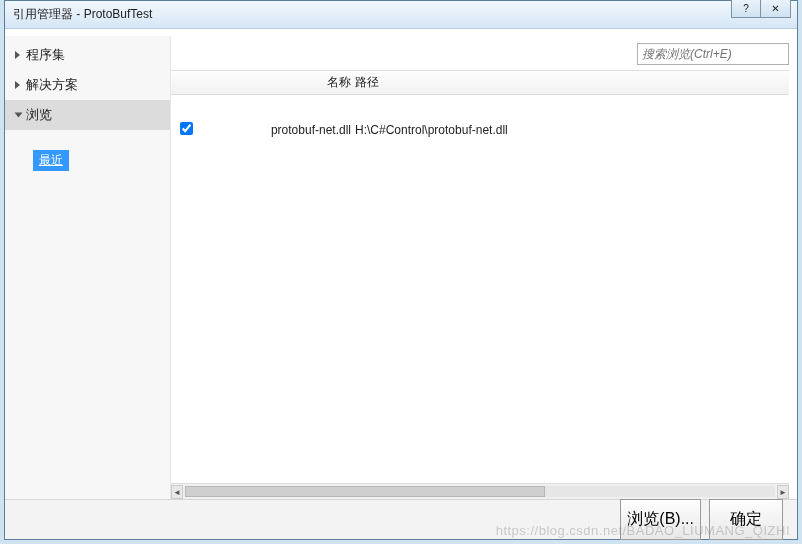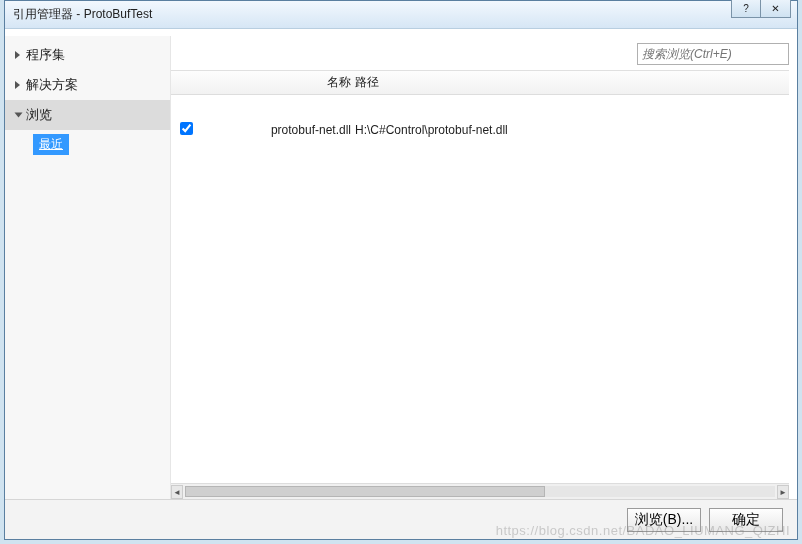--- a/index.html
+++ b/index.html
@@ -93,21 +93,21 @@
     cursor: pointer;
   }
   .side-sub.active {
     background: #3399ff;
     color: #fff;
     text-decoration: underline;
     display: inline-block;
     margin-left: 28px;
     padding: 2px 6px;
   }
-  .side-sub-wrap { padding: 4px 0 4px 0; text-decoration: underline; }
+  .side-sub-wrap { padding: 20px 0 4px 0; text-decoration: underline; }
 
   .center {
     flex: 1;
     display: flex;
     flex-direction: column;
     min-width: 0;
   }
   .toprow {
     height: 32px;
     display: flex;
@@ -203,24 +203,24 @@
     border-top: 1px solid #d6d6d6;
     background: #f3f3f3;
     display: flex;
     justify-content: flex-end;
     align-items: center;
     gap: 8px;
     padding: 0 14px;
   }
   .btn {
     min-width: 74px;
-    height: 24px;
+    height: 41px;
     border: 1px solid #9a9a9a;
     background: linear-gradient(#fefefe,#e8e8e8);
-    font-size: 14px;
+    font-size: 16px;
     padding: 0 6px;
     cursor: pointer;
     display: inline-flex;
     align-items: center;
     justify-content: center;
   }
   .watermark {
     position: absolute;
     right: 12px; bottom: 6px;
     font-size: 13px;

